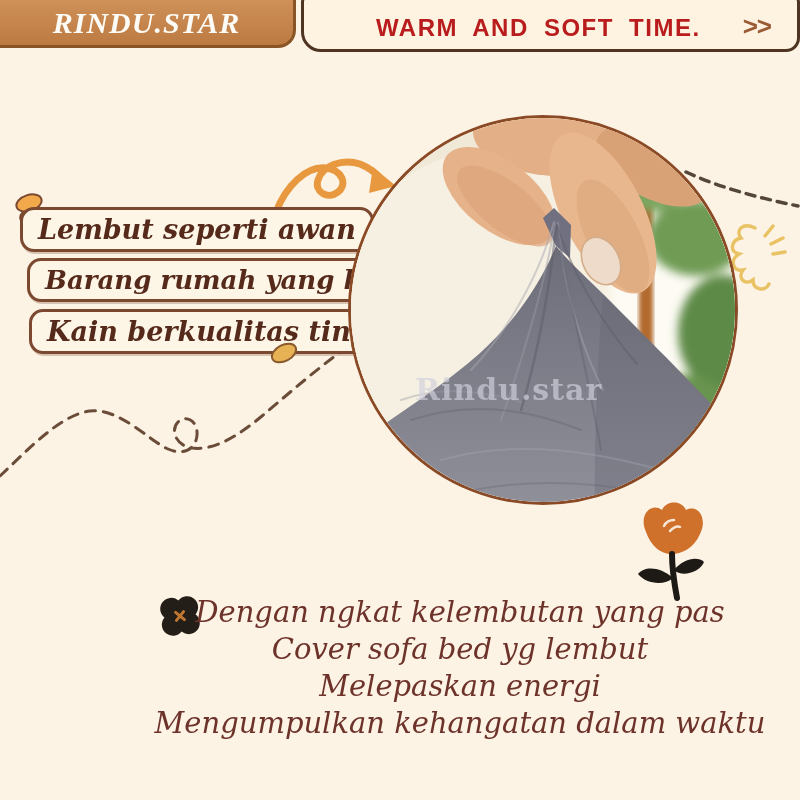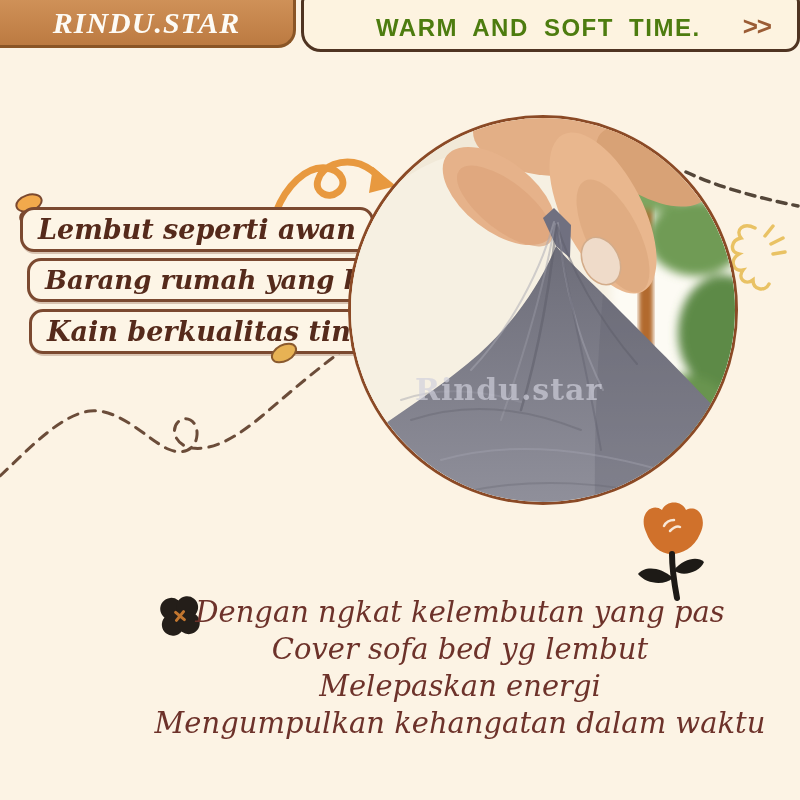--- a/index.html
+++ b/index.html
@@ -11,21 +11,21 @@
   .brand-box{left:0;top:0;width:293px;height:45px;
     background:linear-gradient(#cf9158,#bc7a41);
     border-right:3px solid #8a5526;border-bottom:3px solid #8a5526;
     border-radius:0 0 18px 0;
     display:flex;align-items:center;justify-content:center;}
   .brand-box span{color:#fdfbf5;font-style:italic;font-weight:600;font-size:30px;
     font-family:"Liberation Serif", serif;letter-spacing:1px;}
   .tagline-box{left:301px;top:-4px;width:493px;height:50px;
     background:#fdf3e0;border:3px solid #4f3422;
     border-radius:6px 6px 14px 20px;}
-  .tagline-text{left:72px;top:15px;color:#4d7c0f;font-family:"Liberation Sans", sans-serif;
+  .tagline-text{left:72px;top:15px;color:#b91c1c;font-family:"Liberation Sans", sans-serif;
     font-weight:bold;font-size:24px;letter-spacing:1.5px;word-spacing:7px;white-space:nowrap;}
   .more-arrows{right:26px;top:12px;color:#9b5c35;font-family:"Liberation Sans", sans-serif;
     font-weight:bold;font-size:26px;letter-spacing:-1px;}
 
   
   .pill{border:3px solid #7b4930;border-radius:14px;background:#fdf5e6;
     padding:4px 15px;white-space:nowrap;color:#552a1b;
     font-style:italic;font-weight:bold;box-shadow:1px 2px 0 rgba(123,73,48,.28);}
   .pill-1{left:20px;top:207px;font-size:27px;}
   .pill-2{left:27px;top:258px;font-size:26px;}

